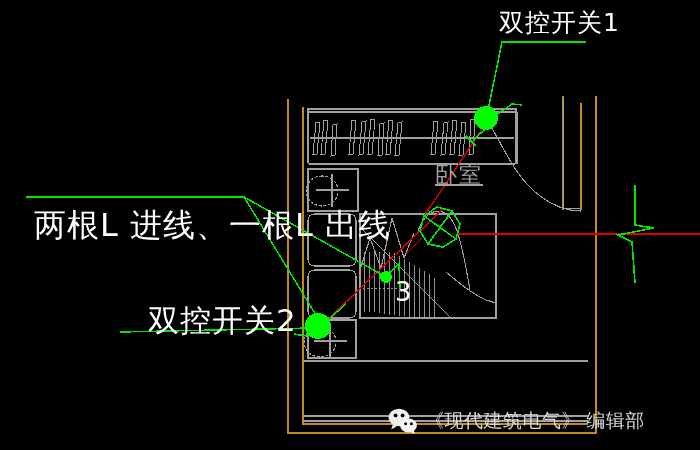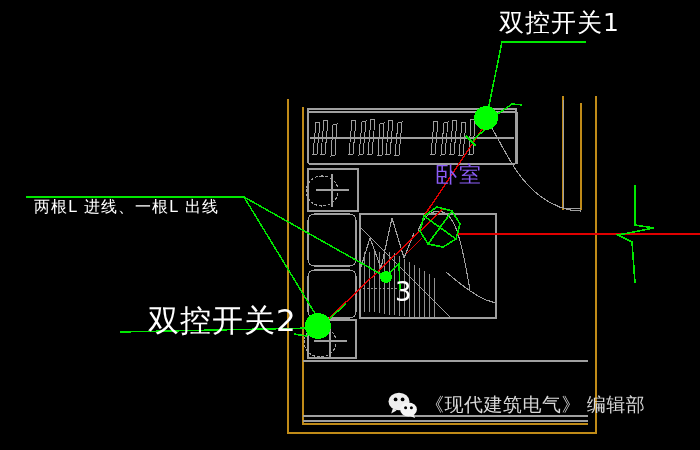--- a/index.html
+++ b/index.html
@@ -43,51 +43,52 @@
     top: 10px;
     font-size: 25px;
   }
   #label-line-1 {
     left: 34px;
     top: 170px;
     font-size: 24px;
   }
   #label-line-2 {
     left: 34px;
-    top: 199px;
-    font-size: 16px;
+    top: 209px;
+    font-size: 32px;
   }
   #label-sw2 {
     left: 148px;
     top: 305px;
     font-size: 31px;
   }
   #label-three {
     left: 395px;
     top: 279px;
     font-size: 26px;
     letter-spacing: 0;
   }
   #label-room {
     left: 435px;
     top: 164px;
     font-size: 22px;
-    color: #8b5cf6;
+    color: #a3a3a3;
     letter-spacing: 2px;
+    text-decoration: underline;
   }
   #watermark {
     position: absolute;
     left: 388px;
-    top: 392px;
+    top: 408px;
     display: flex;
     align-items: center;
     gap: 7px;
     color: #d8d8d8;
     font-size: 19px;
-    font-family: Liberation Sans, sans-serif;
+    font-family: Liberation Serif, serif;
     letter-spacing: 0.5px;
   }
   #wechat-icon {
     display: block;
     width: 30px;
     height: 26px;
   }
   .wm-text { white-space: nowrap; }
 </style>
 </head>

